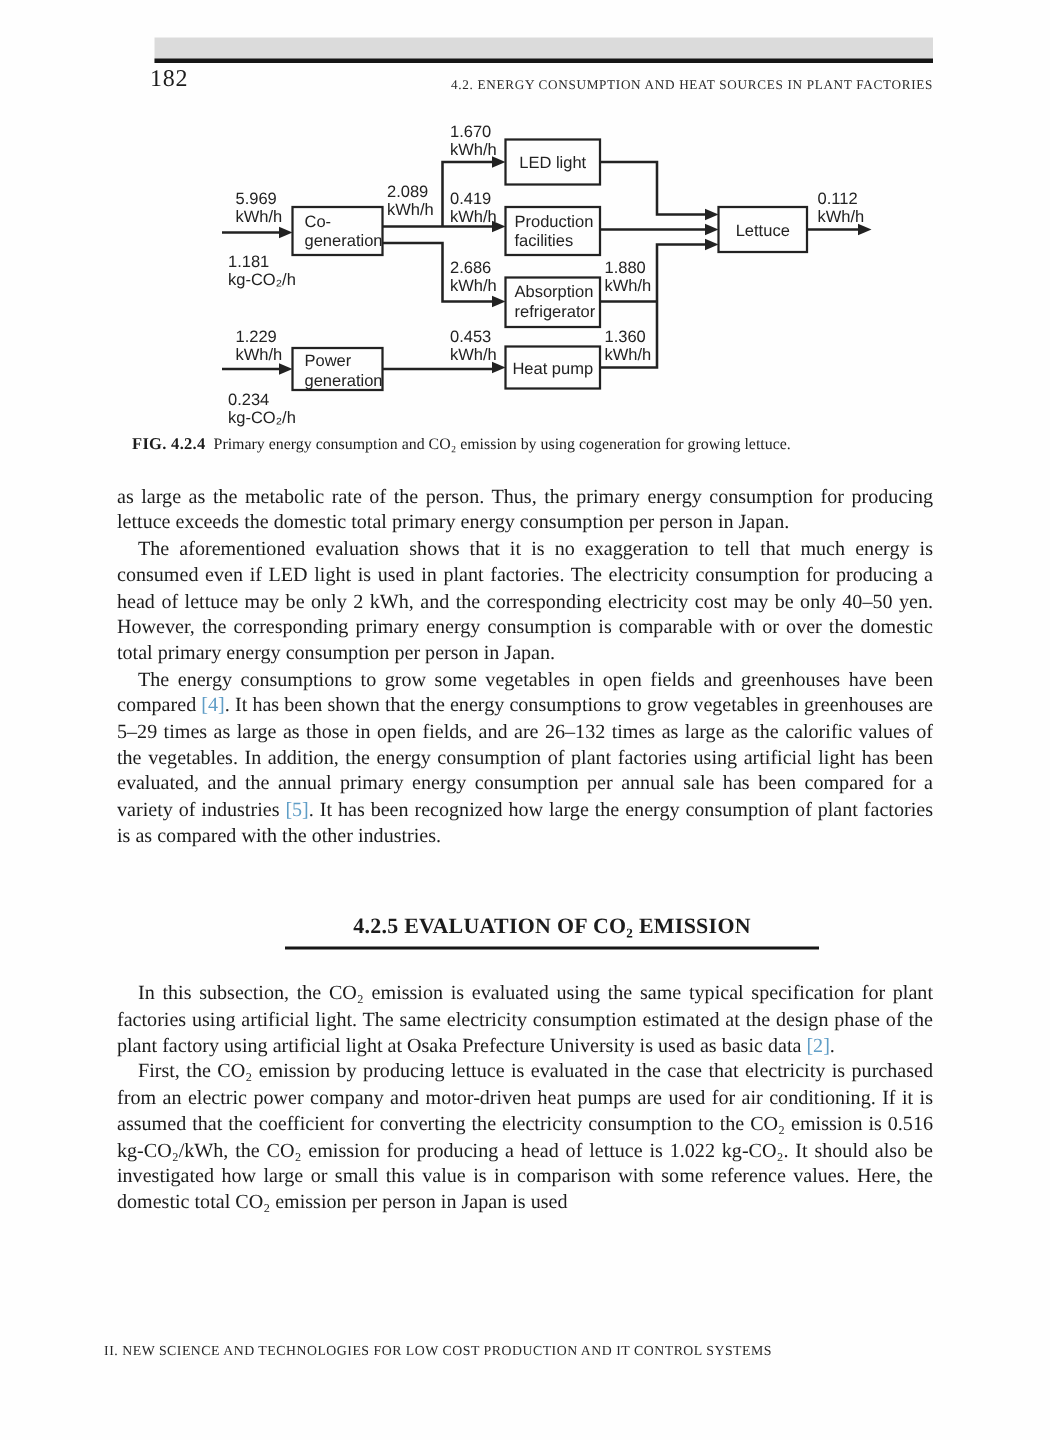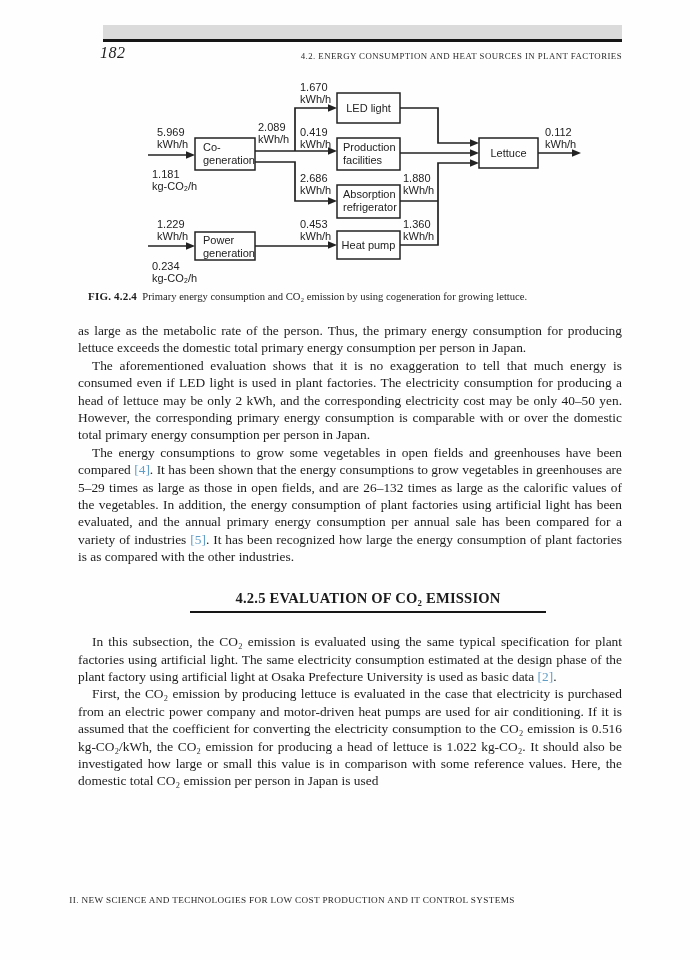--- a/index.html
+++ b/index.html
@@ -3,39 +3,39 @@
 <meta charset="utf-8">
 <style>
   html,body{margin:0;padding:0;background:#e9e9e9;}
   .page{
     position:relative;width:700px;height:960px;background:#fefefe;
     font-family:"Liberation Serif", serif;color:#1c1c1c;overflow:hidden;
   }
   
   .topbar{position:absolute;left:103px;top:25px;width:519px;height:14px;
     background:#dbdbdb;border-bottom:3px solid #161616;}
-  .pagenum{position:absolute;left:100px;top:44px;font-size:16px;letter-spacing:.5px;font-style:italic;}
+  .pagenum{position:absolute;left:100px;top:44px;font-size:16px;letter-spacing:.5px;}
   .runhead{position:absolute;left:78px;top:51px;width:544px;text-align:right;
     font-size:8.8px;letter-spacing:.45px;color:#2a2a2a;white-space:nowrap;}
   
   .fig{position:absolute;left:75px;top:70px;width:530px;height:230px;}
   .fig svg{display:block;}
   .fig text{font-family:"Liberation Sans", sans-serif;font-size:11px;fill:#222;}
   .fig rect{fill:#fefefe;stroke:#222;stroke-width:1.5;}
   .fig path{fill:none;stroke:#222;stroke-width:1.7;}
   .fig polygon{fill:#222;stroke:none;}
   .caption{position:absolute;left:88px;top:290px;width:534px;font-size:10.6px;color:#1c1c1c;}
   .caption b{font-size:11px;letter-spacing:.2px;}
   
   .body{position:absolute;left:78px;top:322px;width:544px;
     font-size:13.4px;line-height:17.4px;text-align:justify;font-family:Liberation Serif, serif;}
   .body p{margin:0;}
   .body p.ind{text-indent:14px;}
   .ref{color:#5f9dc6;}
-  .heading-wrap{margin:24px 0 20px 0;}
+  .heading-wrap{margin:44px 0 20px 0;}
   .heading{width:356px;margin-left:112px;text-align:center;
     font-weight:bold;font-size:14.6px;letter-spacing:.2px;
     border-bottom:2.2px solid #161616;padding-bottom:4px;}
   
   .footer{position:absolute;left:0;top:895px;width:584px;text-align:center;
     font-size:9.2px;letter-spacing:.35px;color:#262626;white-space:nowrap;}
 </style>
 </head>
 <body>
 

